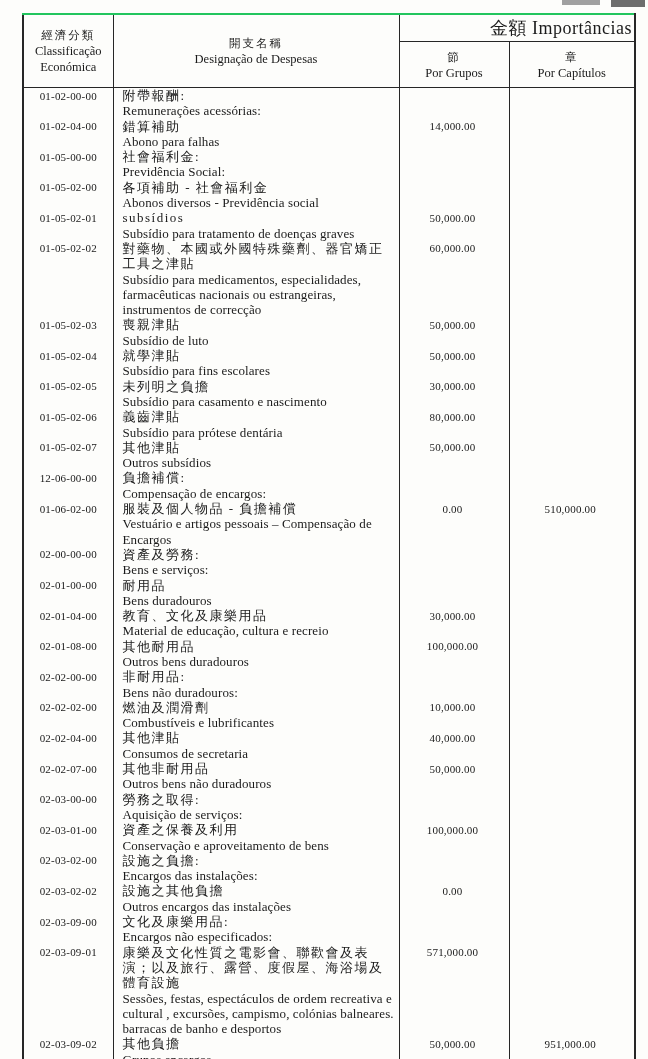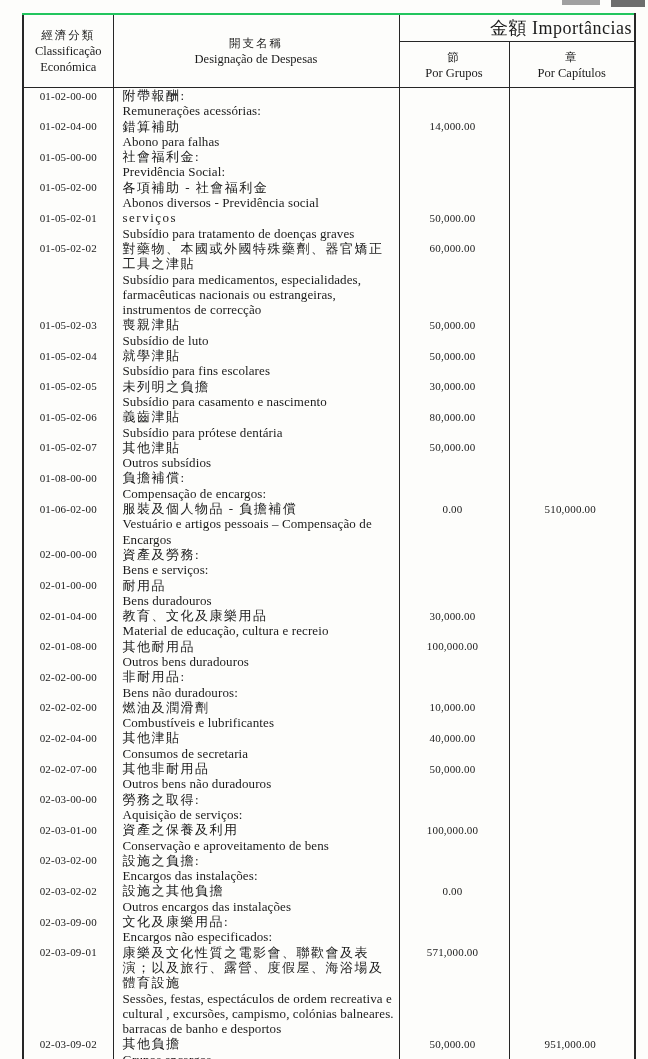--- a/index.html
+++ b/index.html
@@ -154,21 +154,21 @@
     <td class="label-cell">
       <div class="zh">各項補助 - 社會福利金</div>
       <div class="pt">Abonos diversos - Previdência social</div>
     </td>
     <td class="amount-cell"></td>
     <td class="amount-cell"></td>
   </tr>
       <tr>
     <td class="code-cell">01-05-02-01</td>
     <td class="label-cell">
-      <div class="zh">serviços</div>
+      <div class="zh">subsídios</div>
       <div class="pt">Subsídio para tratamento de doenças graves</div>
     </td>
     <td class="amount-cell">50,000.00</td>
     <td class="amount-cell"></td>
   </tr>
       <tr>
     <td class="code-cell">01-05-02-02</td>
     <td class="label-cell">
       <div class="zh">對藥物、本國或外國特殊藥劑、器官矯正工具之津貼</div>
       <div class="pt">Subsídio para medicamentos, especialidades, farmacêuticas nacionais ou estrangeiras, instrumentos de correcção</div>
@@ -215,21 +215,21 @@
       <tr>
     <td class="code-cell">01-05-02-07</td>
     <td class="label-cell">
       <div class="zh">其他津貼</div>
       <div class="pt">Outros subsídios</div>
     </td>
     <td class="amount-cell">50,000.00</td>
     <td class="amount-cell"></td>
   </tr>
       <tr>
-    <td class="code-cell">01-08-00-00</td>
+    <td class="code-cell">12-06-00-00</td>
     <td class="label-cell">
       <div class="zh">負擔補償:</div>
       <div class="pt">Compensação de encargos:</div>
     </td>
     <td class="amount-cell"></td>
     <td class="amount-cell"></td>
   </tr>
       <tr>
     <td class="code-cell">01-06-02-00</td>
     <td class="label-cell">

